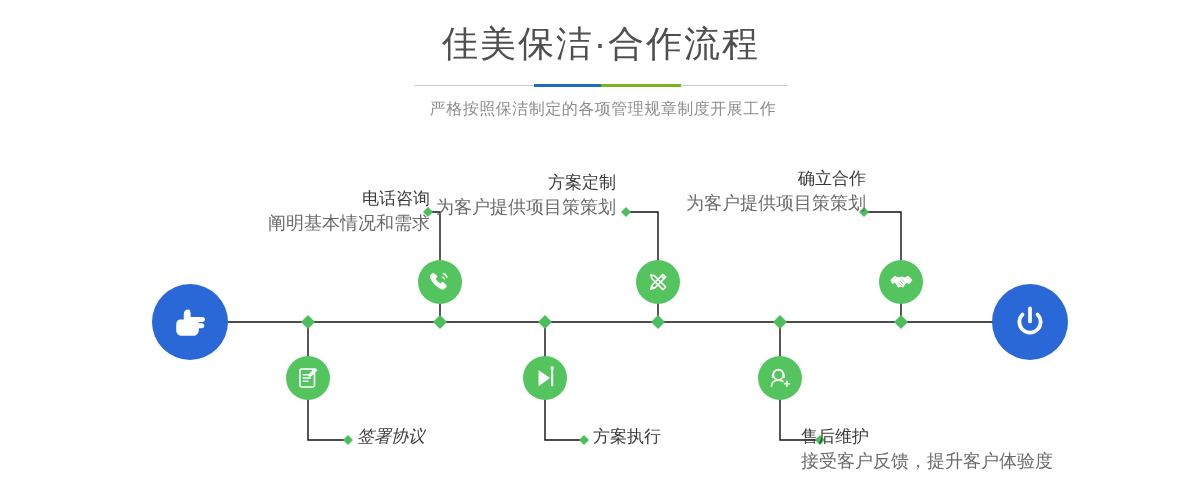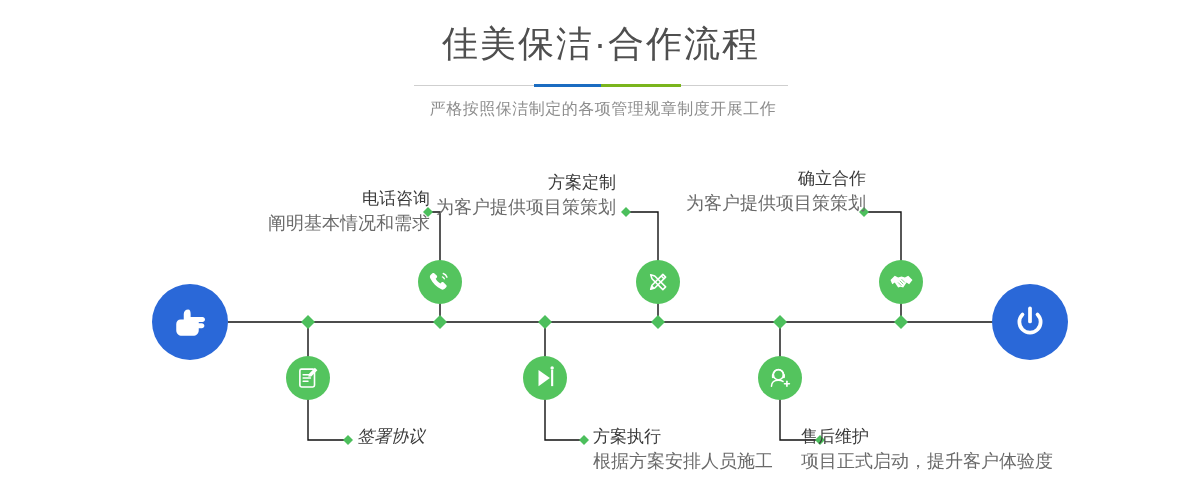--- a/index.html
+++ b/index.html
@@ -169,21 +169,20 @@
 
   <div class="node-circle green" style="left:523px;top:206px;">
     <svg width="26" height="26" viewBox="0 0 32 32">
       <polygon points="8,6 22,16 8,26" fill="#ffffff"></polygon>
       <rect x="23.5" y="6" width="2.6" height="20" fill="#ffffff"></rect>
       <circle cx="24.8" cy="3.6" r="2.1" fill="#ffffff"></circle>
     </svg>
   </div>
   <div class="label-block below" style="left:593px;top:276px;width:300px;">
     <div class="l-title">方案执行</div>
-    <div class="l-sub">根据方案安排人员施工</div>
   </div>
 
   <div class="node-circle green" style="left:879px;top:110px;">
     <svg width="27" height="27" viewBox="0 0 32 32">
       <path fill="#ffffff" d="M3 13l5-5 4 2 4-1 4 1 4-2 5 5-4 5-3-2-4 6-3-1-3 1-4-6-3 2z"></path>
       <g stroke="#54c45e" stroke-width="1" opacity=".85">
         <line x1="12" y1="16" x2="16" y2="20"></line>
         <line x1="14" y1="14" x2="18" y2="18"></line>
         <line x1="16" y1="12" x2="20" y2="16"></line>
       </g>
@@ -200,16 +199,16 @@
       <path d="M5.5 26c0-4.6 3.8-7.4 8.5-7.4 2.2 0 4.2.6 5.7 1.7" fill="none" stroke="#ffffff" stroke-width="1.9" stroke-linecap="round"></path>
       <path d="M20.5 12a6.5 6.5 0 0 0-13 0" fill="none" stroke="#ffffff" stroke-width="1.9" stroke-linecap="round"></path>
       <rect x="19.3" y="11" width="2.8" height="5.4" rx="1.4" fill="#ffffff"></rect>
       <rect x="6" y="11" width="2.8" height="5.4" rx="1.4" fill="#ffffff"></rect>
       <line x1="24.5" y1="20" x2="24.5" y2="26" stroke="#ffffff" stroke-width="2" stroke-linecap="round"></line>
       <line x1="21.5" y1="23" x2="27.5" y2="23" stroke="#ffffff" stroke-width="2" stroke-linecap="round"></line>
     </svg>
   </div>
   <div class="label-block below" style="left:801px;top:276px;width:330px;">
     <div class="l-title">售后维护</div>
-    <div class="l-sub">项目正式启动，提升客户体验度</div>
+    <div class="l-sub">接受客户反馈，提升客户体验度</div>
   </div>
 
 </div>
 
 </body></html>

